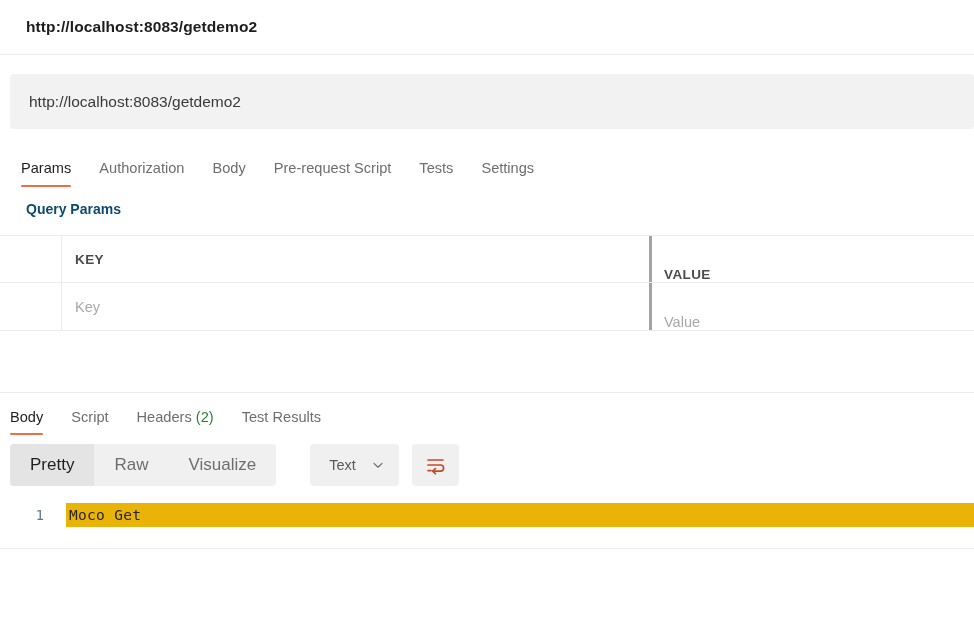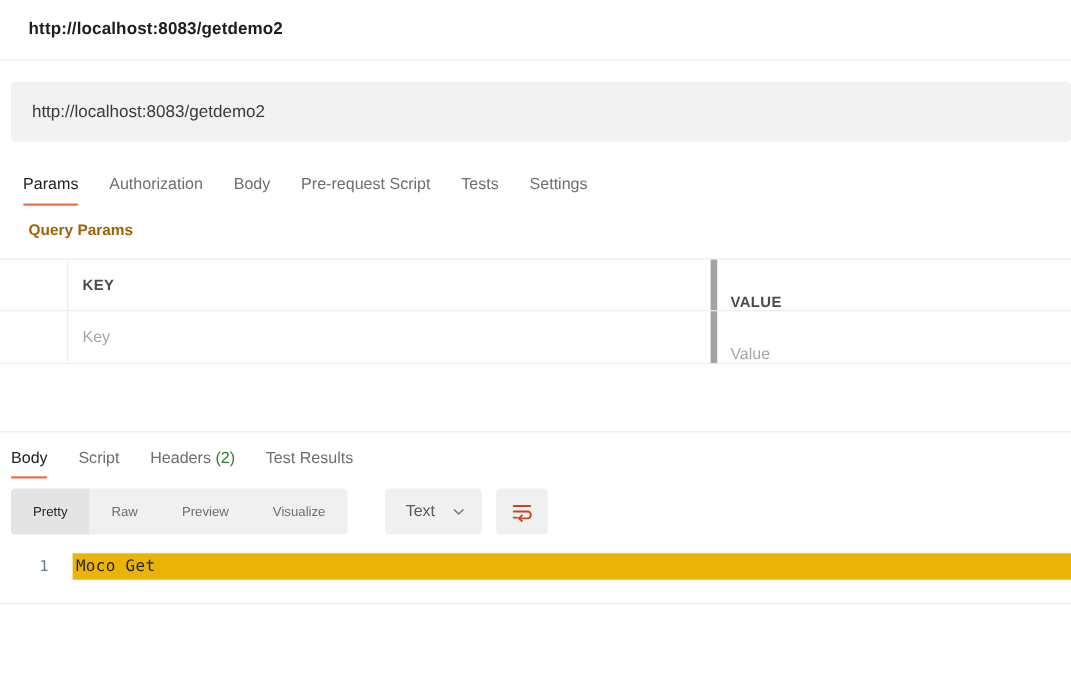--- a/index.html
+++ b/index.html
@@ -98,21 +98,21 @@
     height: 2.5px;
     background: #ef6f45;
     border-radius: 2px;
   }
   .count { color: #2f7d32; }
 
   .section-title {
     padding: 14px 0 0 26px;
     font-size: 14px;
     font-weight: bold;
-    color: #a16207;
+    color: #0c4a6e;
   }
 
   
   .params-table {
     margin-top: 18px;
     border-top: 1px solid #ececec;
     border-bottom: 1px solid #ececec;
     width: 974px;
   }
   .trow {
@@ -126,21 +126,21 @@
     width: 62px;
     height: 100%;
     border-right: 1px solid #ececec;
   }
   .cell-key {
     width: 590px;
     height: 100%;
     display: flex;
     align-items: center;
     padding-left: 13px;
-    border-right: 6px solid #a3a3a3;
+    border-right: 3px solid #a3a3a3;
   }
   .cell-val {
     flex: 1;
     height: 100%;
     display: flex;
     align-items: flex-end;
     padding-left: 12px;
   }
   .th {
     font-size: 13.5px;
@@ -177,21 +177,21 @@
     display: flex;
     background: #f0f0f0;
     border-radius: 4px;
     overflow: hidden;
     height: 42px;
   }
   .seg {
     display: flex;
     align-items: center;
     padding: 0 20px;
-    font-size: 12px;
+    font-size: 17px;
     color: #6e6e6e;
     cursor: pointer;
   }
   .seg.active {
     background: #e4e4e4;
     color: #1f1f1f;
   }
   .type-select {
     display: flex;
     align-items: center;
@@ -327,23 +327,20 @@
 
 <div class="fmt-bar">
   <div class="seg-group">
     <div class="seg active">
       <span>Pretty</span>
     </div>
     <div class="seg">
       <span>Raw</span>
     </div>
     <div class="seg">
-      <span>Preview</span>
-    </div>
-    <div class="seg">
       <span>Visualize</span>
     </div>
   </div>
 
   <div class="type-select">
     <span class="type-label">Text</span>
     <span class="chev">
       <svg width="14" height="14" viewBox="0 0 14 14">
         <path d="M3 5.4 L7 9.2 L11 5.4" fill="none" stroke="#6e6e6e" stroke-width="1.2" stroke-linecap="round" stroke-linejoin="round"></path>
       </svg>

